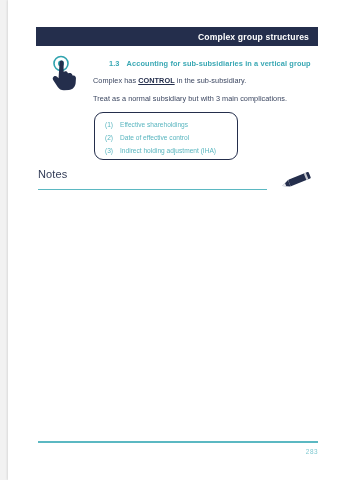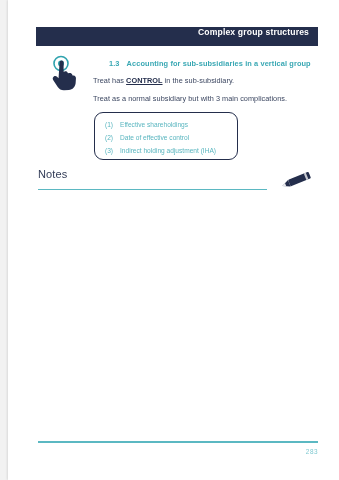--- a/index.html
+++ b/index.html
@@ -28,21 +28,21 @@
 
   
   .page-header {
     position: absolute;
     left: 28px;
     top: 27px;
     width: 282px;
     height: 19px;
     background: #242e4c;
     display: flex;
-    align-items: flex-start;
+    align-items: center;
     justify-content: flex-end;
   }
   .page-header-title {
     color: #ffffff;
     font-size: 8.6px;
     font-weight: bold;
     letter-spacing: 0.15px;
     padding-right: 9px;
     white-space: nowrap;
   }
@@ -196,21 +196,21 @@
                  l-4.6 -7.1 c-0.75 -1.15 -0.45 -2.7 0.7 -3.5
                  c1.0 -0.7 2.35 -0.55 3.2 0.3 l1.5 1.5 z" fill="#242e4c"></path>
       </svg>
     </div>
 
     <div class="section-heading">
       <span class="num">1.3</span><span>Accounting for sub-subsidiaries in a vertical group</span>
     </div>
 
     <div class="para p1">
-      <span>Treat has </span><strong>CONTROL</strong><span> in the sub-subsidiary.</span>
+      <span>Complex has </span><strong>CONTROL</strong><span> in the sub-subsidiary.</span>
     </div>
 
     <div class="para p2">
       <span>Treat as a normal subsidiary but with 3 main complications.</span>
     </div>
 
     <div class="list-box">
       <div class="list-item i0">
         <span class="idx">(1)</span><span>Effective shareholdings</span>
       </div>

